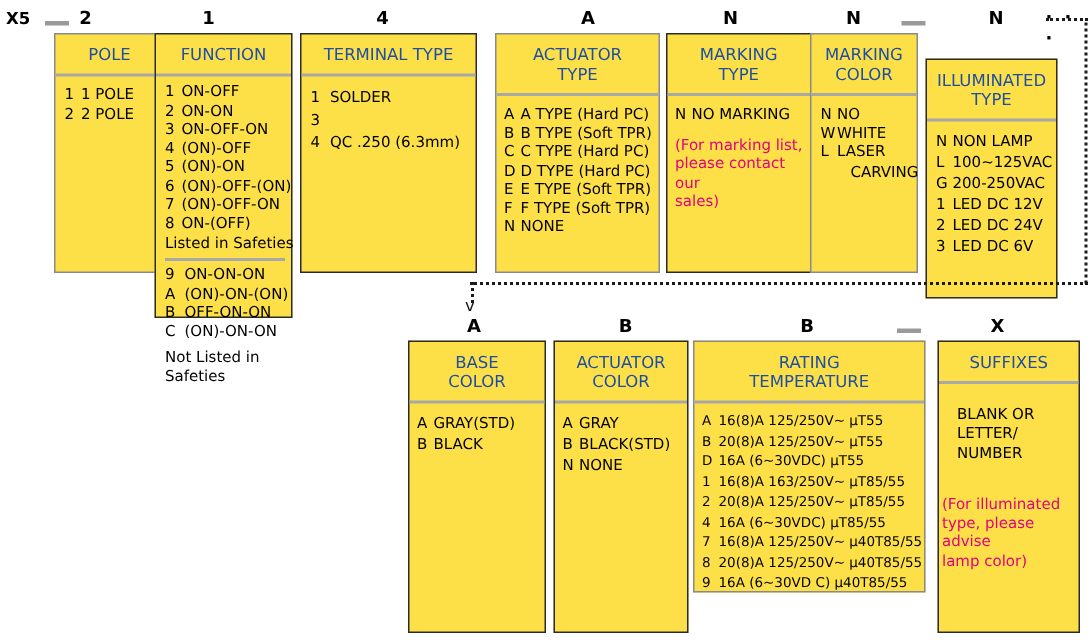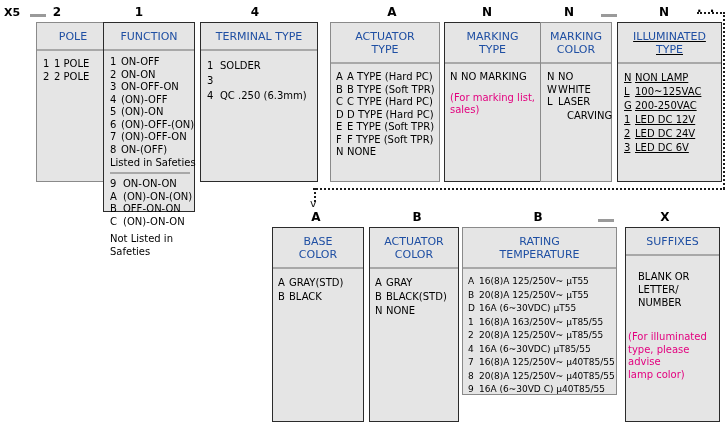--- a/index.html
+++ b/index.html
@@ -43,21 +43,21 @@
     position: absolute;
     font-weight: bold;
     font-size: 12px;
     letter-spacing: 2px;
     color: #000000;
   }
   
   .box {
     position: absolute;
     border: 1px solid #2b2b2b;
-    background: #e5e5e5;
+    background: #fde047;
     box-sizing: border-box;
   }
   .box.light {
     border: 1px solid #8a8a8a;
   }
   .box-head {
     text-align: center;
     color: #1f4fa3;
     font-size: 11px;
     line-height: 13px;
@@ -274,20 +274,21 @@
 
   <div class="box" style="left:444px; top:22px; width:97px; height:160px;">
     <div class="box-head">MARKING
 TYPE</div>
     <div class="box-body" style="padding-left:5px;">
       <div class="opt">
         <span class="k">N</span>
         <span class="v">NO MARKING</span>
       </div>
       <div class="magenta" style="margin-top:8px;">(For marking list,</div>
+      <div class="magenta">please contact our</div>
       <div class="magenta">sales)</div>
     </div>
   </div>
 
   <div class="box light" style="left:540px; top:22px; width:72px; height:160px;">
     <div class="box-head">MARKING
 COLOR</div>
     <div class="box-body" style="padding-left:6px;">
       <div class="opt">
         <span class="k">N</span>
@@ -298,21 +299,21 @@
         <span class="v">WHITE</span>
       </div>
       <div class="opt">
         <span class="k">L</span>
         <span class="v">LASER</span>
       </div>
       <div class="freetext" style="padding-left:20px;">CARVING</div>
     </div>
   </div>
 
-  <div class="box" style="left:617px; top:22px; width:105px; height:160px;text-decoration:underline;">
+  <div class="box" style="left:617px; top:39px; width:88px; height:160px;">
     <div class="box-head">ILLUMINATED
 TYPE</div>
     <div class="box-body" style="padding-left:6px;">
       <div class="opt" style="line-height:14px;">
         <span class="k">N</span>
         <span class="v">NON LAMP</span>
       </div>
       <div class="opt" style="line-height:14px;">
         <span class="k">L</span>
         <span class="v">100~125VAC</span>

